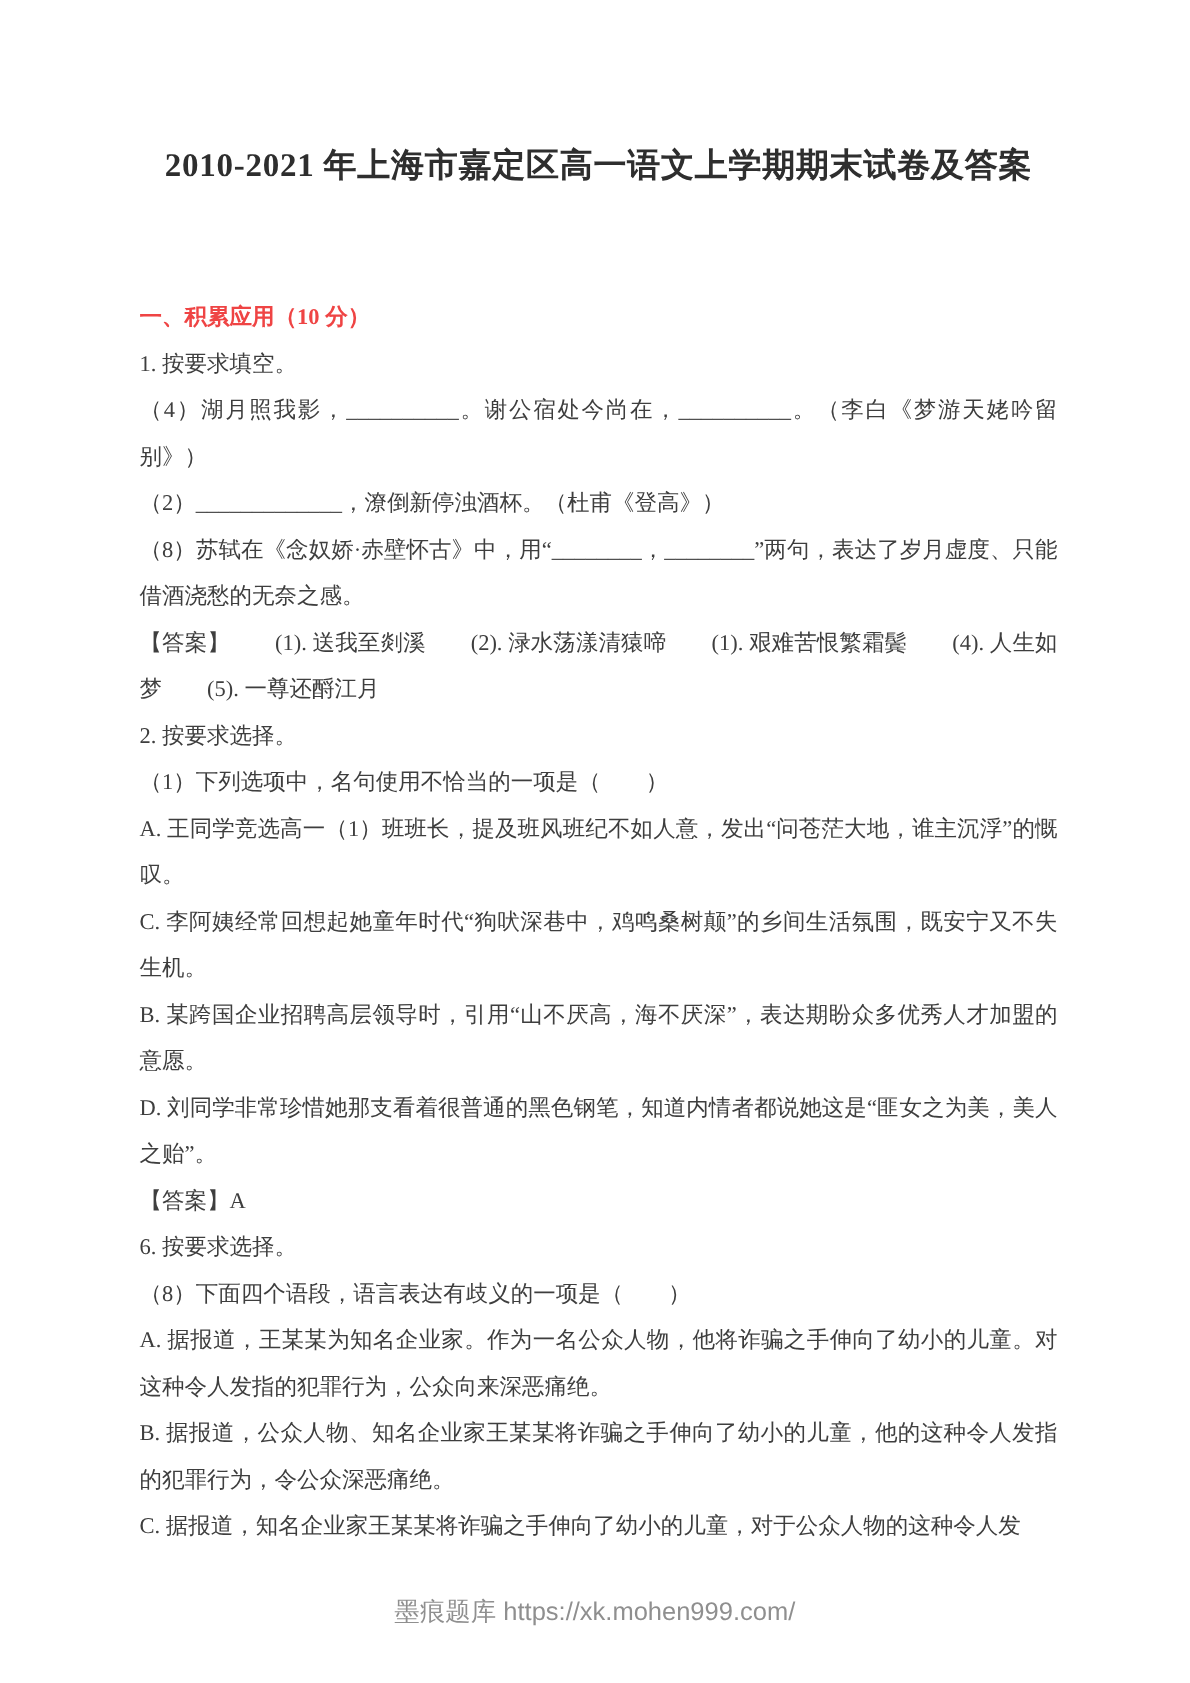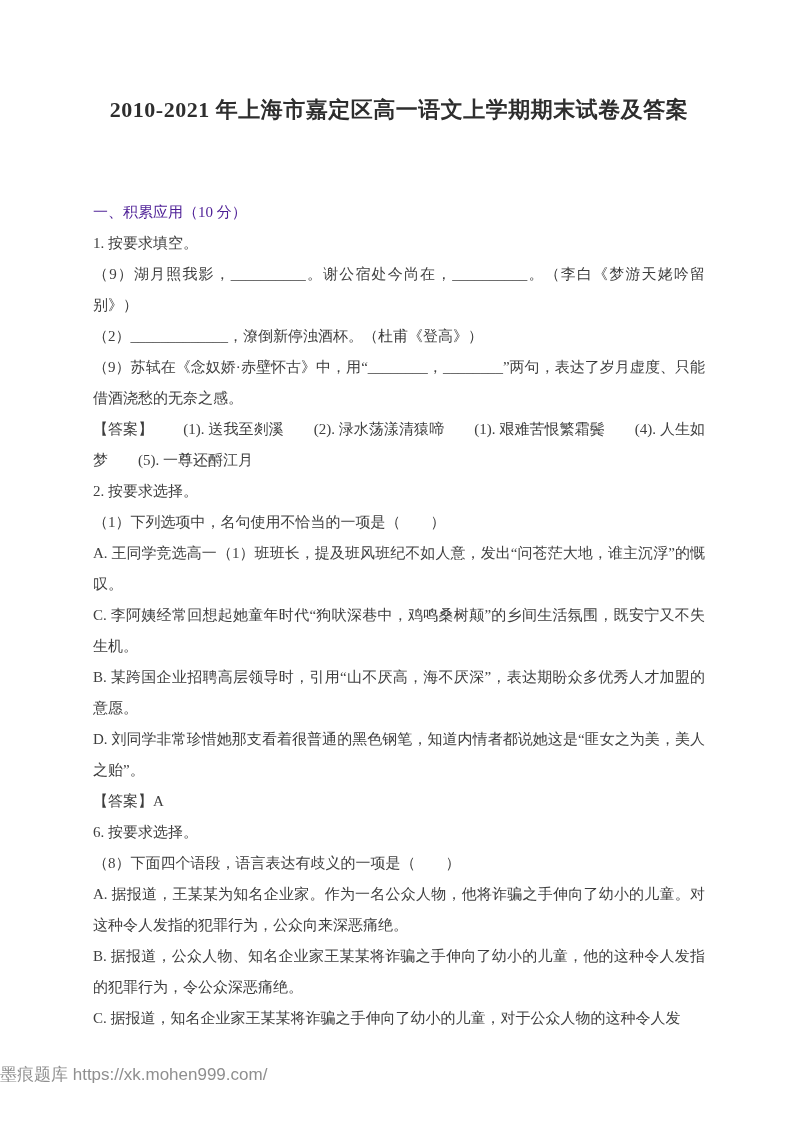--- a/index.html
+++ b/index.html
@@ -36,53 +36,53 @@
     width: 612px;
     font-size: 15px;
     line-height: 31px;
     text-align: justify;
   }
   .content p {
     margin: 0;
     padding: 0;
   }
   .section-heading {
-    font-weight: normal;
-    color: #4c1d95;
+    font-weight: bold;
+    color: #ef4444;
   }
   .footer {
     position: absolute;
     left: 0;
     top: 1063px;
     width: 793px;
-    text-align: left;
+    text-align: center;
     font-family: "Liberation Sans", sans-serif;
     font-size: 17px;
     line-height: 24px;
     color: #8f8f8f;
   }
 </style>
 </head>
 <body>
 
 <div class="page">
 
   <h1 class="doc-title">2010-2021 年上海市嘉定区高一语文上学期期末试卷及答案</h1>
 
   <div class="content">
 
     <p class="section-heading">一、积累应用（10 分）</p>
 
     <p>1. 按要求填空。</p>
 
-    <p>（9）湖月照我影，__________。谢公宿处今尚在，__________。（李白《梦游天姥吟留别》）</p>
+    <p>（4）湖月照我影，__________。谢公宿处今尚在，__________。（李白《梦游天姥吟留别》）</p>
 
     <p>（2）_____________，潦倒新停浊酒杯。（杜甫《登高》）</p>
 
-    <p>（9）苏轼在《念奴娇·赤壁怀古》中，用“________，________”两句，表达了岁月虚度、只能借酒浇愁的无奈之感。</p>
+    <p>（8）苏轼在《念奴娇·赤壁怀古》中，用“________，________”两句，表达了岁月虚度、只能借酒浇愁的无奈之感。</p>
 
     <p>【答案】　　(1). 送我至剡溪　　(2). 渌水荡漾清猿啼　　(1). 艰难苦恨繁霜鬓　　(4). 人生如梦　　(5). 一尊还酹江月</p>
 
     <p>2. 按要求选择。</p>
 
     <p>（1）下列选项中，名句使用不恰当的一项是（　　）</p>
 
     <p>A. 王同学竞选高一（1）班班长，提及班风班纪不如人意，发出“问苍茫大地，谁主沉浮”的慨叹。</p>
 
     <p>C. 李阿姨经常回想起她童年时代“狗吠深巷中，鸡鸣桑树颠”的乡间生活氛围，既安宁又不失生机。</p>

